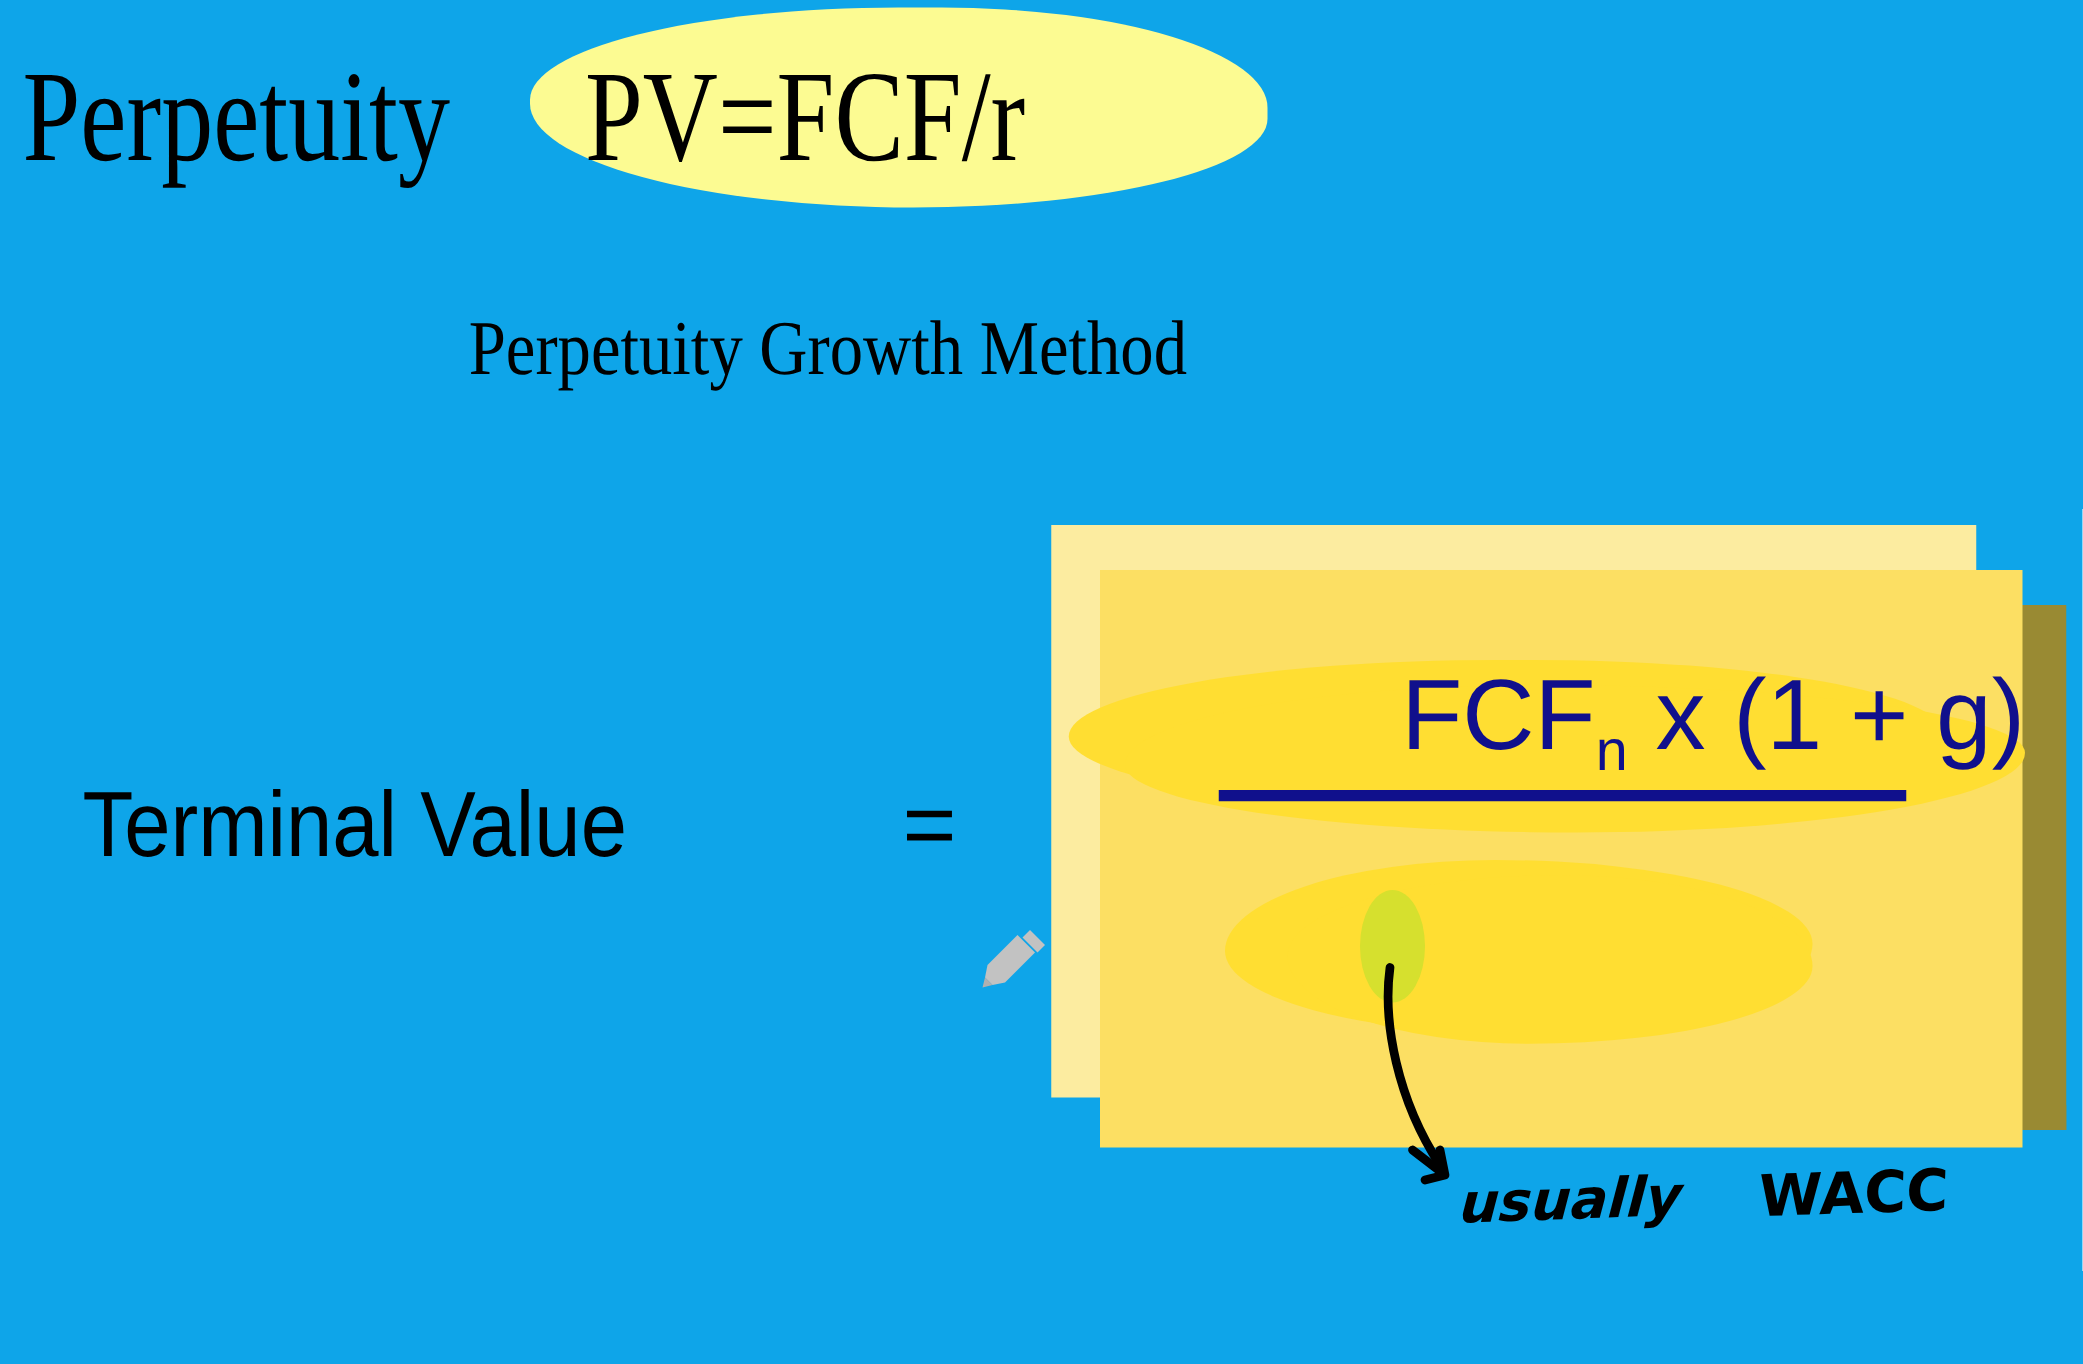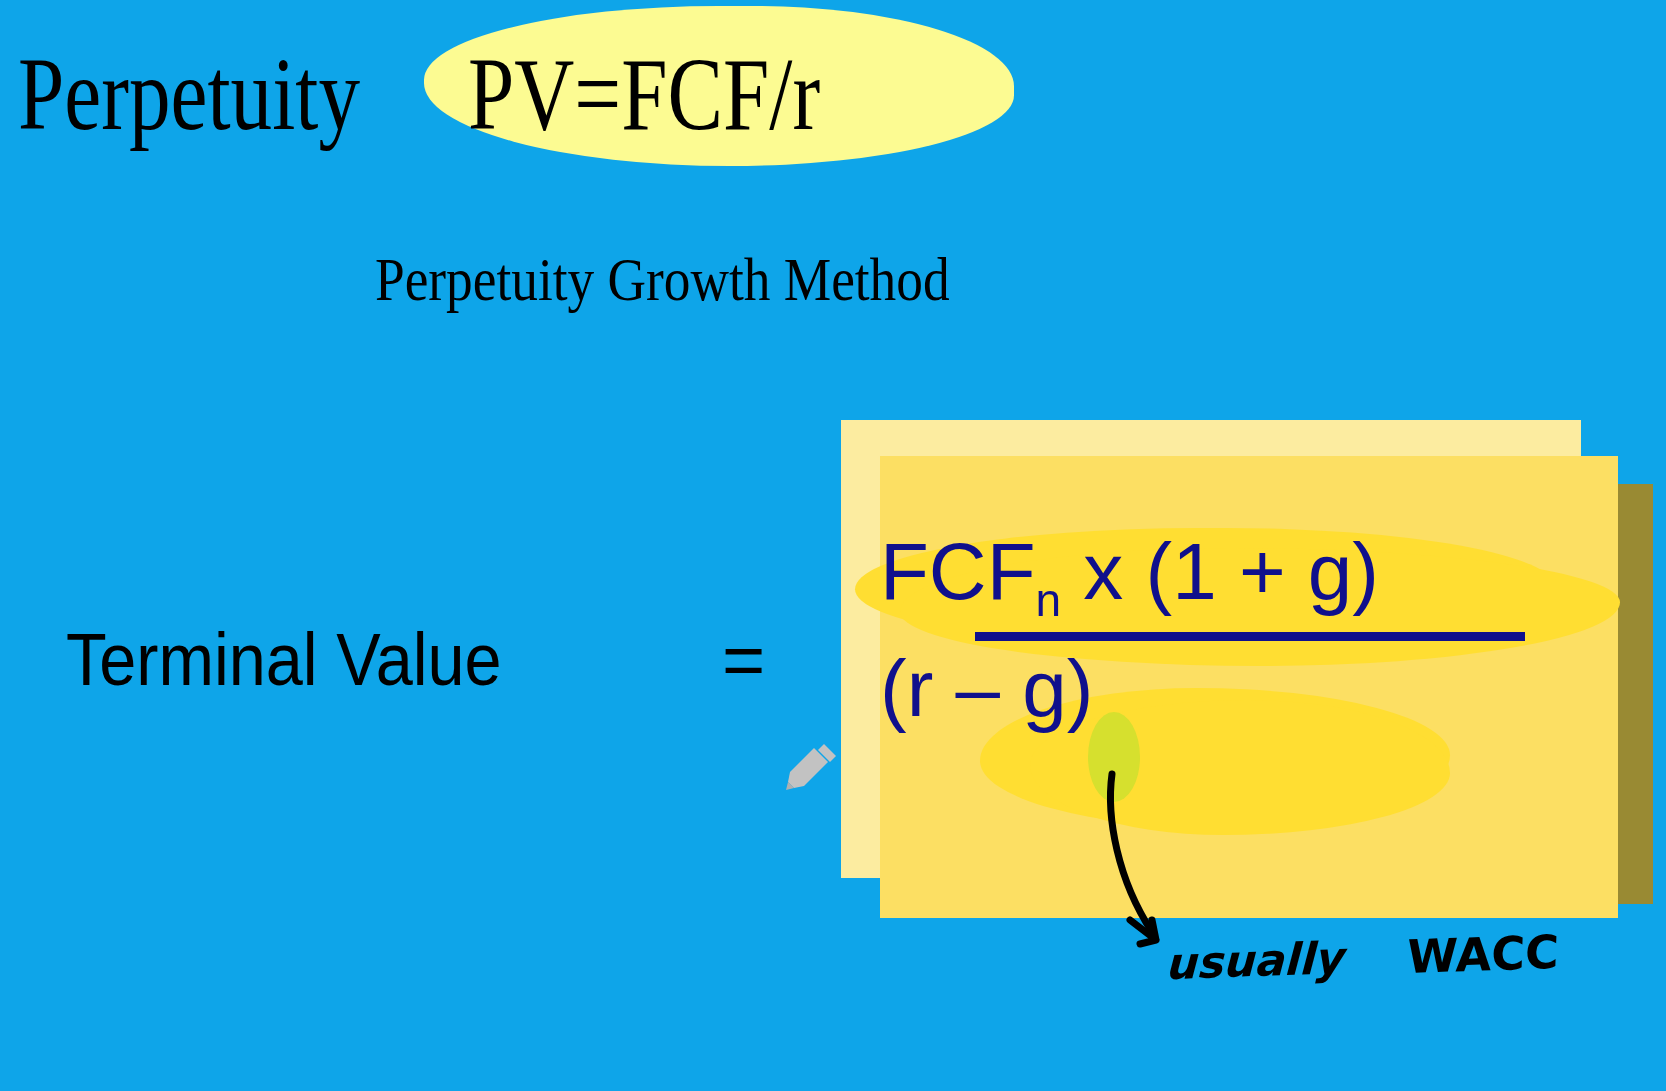--- a/index.html
+++ b/index.html
@@ -170,21 +170,21 @@
     z-index: 5;
   }
 
   
   #formula {
     position: absolute;
     left: 880px;
     top: 530px;
     width: 740px;
     z-index: 6;
-    text-align: left;
+    text-align: right;
     color: #10108c;
     font-family: "Liberation Sans", sans-serif;
   }
   #numerator {
     font-size: 80px;
     line-height: 1.05;
     white-space: nowrap;
   }
   #numerator .sub {
     font-size: 46px;
@@ -268,21 +268,20 @@
   <div id="hl-numerator-2"></div>
   <div id="hl-denominator"></div>
   <div id="hl-denominator-2"></div>
   <div id="hl-r-green"></div>
 
   <div id="formula">
     <div id="numerator">
       <span>FCF</span><span class="sub">n</span><span> x (1 + g)</span>
     </div>
     <div id="fraction-bar"></div>
-    <div id="denominator">(r – g)</div>
   </div>
 
   <div id="annotation-arrow">
     <svg width="150" height="200" viewBox="0 0 150 200" xmlns="http://www.w3.org/2000/svg">
       <path d="M22 4 C 16 48, 28 110, 62 162" stroke="#000000" stroke-width="7" fill="none" stroke-linecap="round"></path>
       <path d="M40 150 L66 170 L50 174 M66 170 L62 150" stroke="#000000" stroke-width="7" fill="none" stroke-linecap="round" stroke-linejoin="round"></path>
     </svg>
   </div>
 
   <div id="annot-usually">usually</div>

